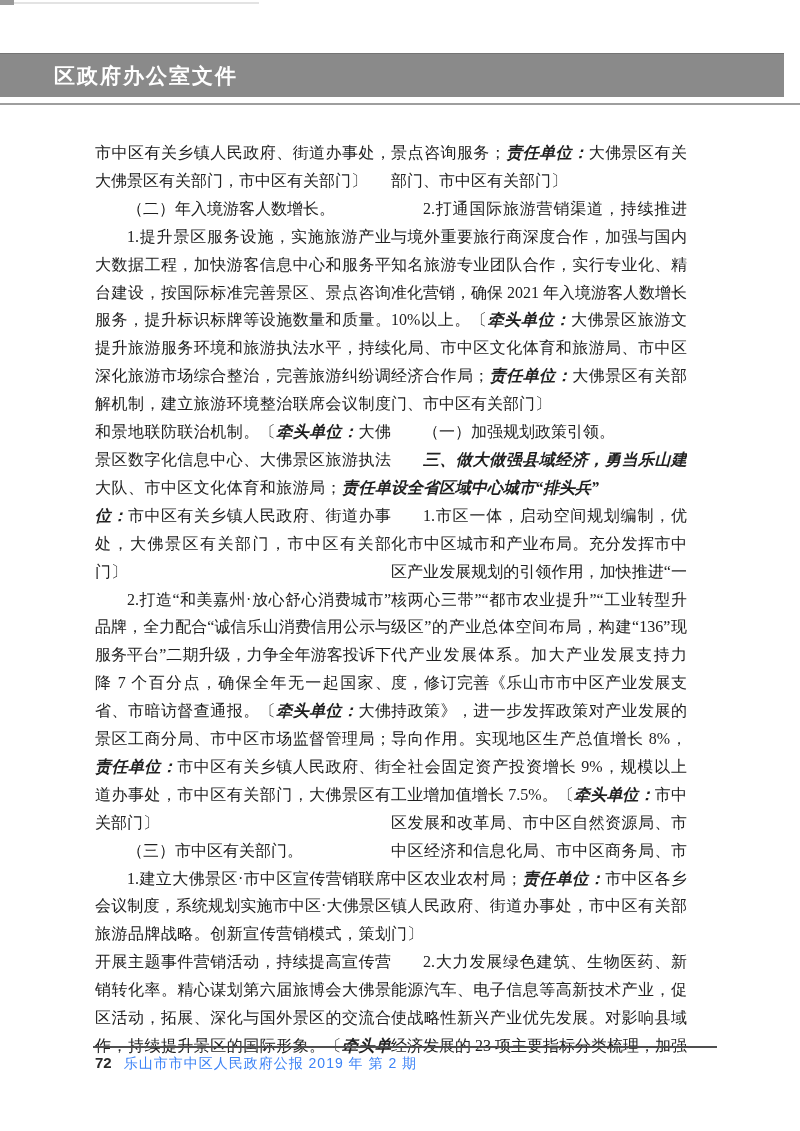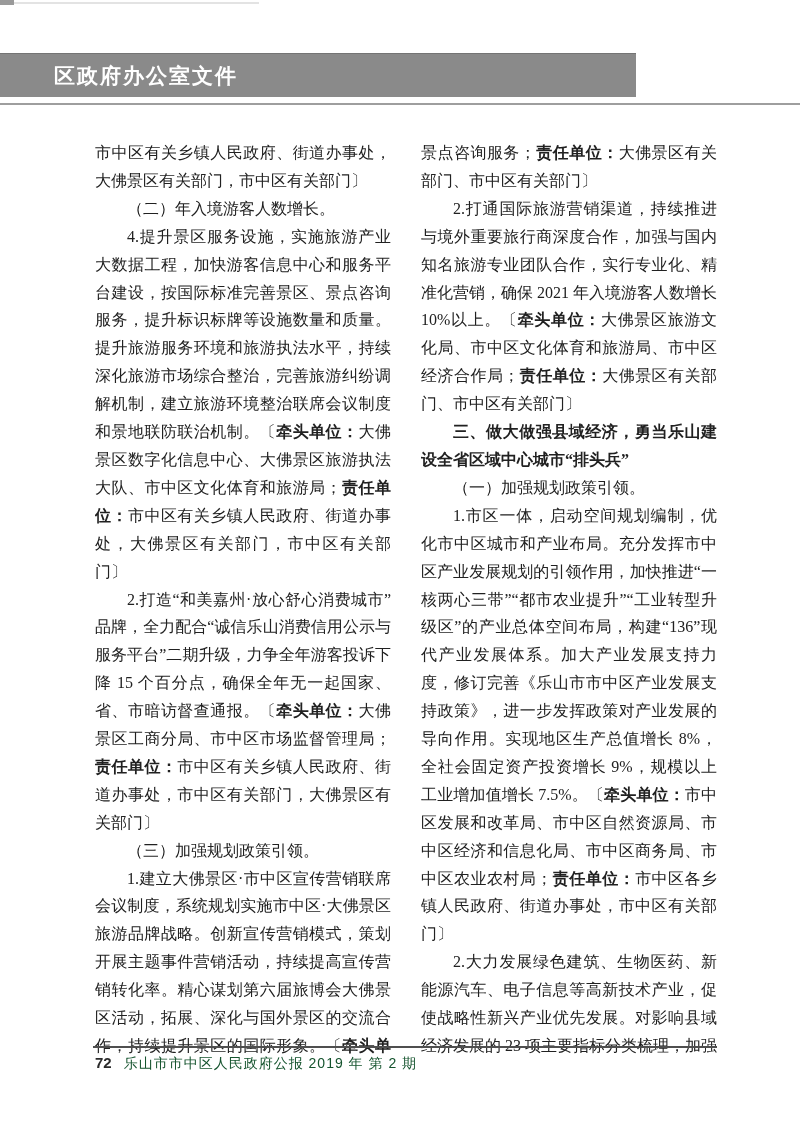--- a/index.html
+++ b/index.html
@@ -10,85 +10,85 @@
     font-family:"Liberation Serif","DejaVu Serif",serif;
     color:#212121;
     overflow:hidden;
   }
   
   .scan-mark{position:absolute;top:0;left:0;width:14px;height:5px;background:#9a9a9a;}
   .scan-line{position:absolute;top:2px;left:14px;width:245px;height:2px;background:#e3e3e3;}
 
   
   .banner{
-    position:absolute;top:53px;left:0;width:636px;height:44px;
+    position:absolute;top:53px;left:0;width:784px;height:44px;
     background:#8a8a8a;border-top:1px solid #747474;box-sizing:border-box;
     display:flex;align-items:center;
   }
   .banner-title{
     margin-left:54px;
     font-family:"Liberation Sans","DejaVu Sans",sans-serif;
     font-weight:bold;font-size:21px;color:#ffffff;letter-spacing:2px;
   }
   .header-divider{
     position:absolute;top:103px;left:0;width:800px;height:2px;background:#9e9e9e;
   }
 
   
   .content{
     position:absolute;top:139px;left:95px;width:622px;height:925px;
-    display:flex;gap:30px;overflow:hidden;
+    display:flex;overflow:hidden;
   }
   .col{width:296px;height:100%;overflow:hidden;}
   .para{
     font-size:16px;line-height:27.9px;
     text-align:justify;margin:0;
     color:#212121;
   }
   .para.indent{text-indent:2em;}
-  .para .bold{font-weight:bold;}
+  .para .bold{font-weight:bold;font-style:italic;}
   .para.heading{font-weight:bold;}
 
   
   .footer-divider{
     position:absolute;top:1046px;left:93px;width:624px;height:2px;background:#4f4f4f;
   }
   .footer{
     position:absolute;top:1054px;left:95px;width:622px;
     display:flex;align-items:baseline;
     font-family:"Liberation Sans","DejaVu Sans",sans-serif;
   }
   .page-number{font-weight:bold;font-size:15px;color:#2b2b2b;}
-  .footer-text{margin-left:12px;font-size:14px;color:#14532d;letter-spacing:1px;}
+  .footer-text{margin-left:12px;font-size:14px;color:#3b82f6;letter-spacing:1px;}
 </style>
 </head>
 <body>
 
 <div class="scan-mark"></div>
 <div class="scan-line"></div>
 
 <div class="banner">
   <div class="banner-title">区政府办公室文件</div>
 </div>
 <div class="header-divider"></div>
 
 <div class="content">
   <div class="col">
       <div class="para body"><span>市中区有关乡镇人民政府、街道办事处，大佛景区有关部门，市中区有关部门〕</span></div>
       <div class="para sub indent"><span>（二）年入境游客人数增长。</span></div>
-      <div class="para body indent"><span>4.提升景区服务设施，实施旅游产业大数据工程，加快游客信息中心和服务平台建设，按国际标准完善景区、景点咨询服务，提升标识标牌等设施数量和质量。提升旅游服务环境和旅游执法水平，持续深化旅游市场综合整治，完善旅游纠纷调解机制，建立旅游环境整治联席会议制度和景地联防联治机制。〔</span><span class="bold">牵头单位：</span><span>大佛景区数字化信息中心、大佛景区旅游执法大队、市中区文化体育和旅游局；</span><span class="bold">责任单位：</span><span>市中区有关乡镇人民政府、街道办事处，大佛景区有关部门，市中区有关部门〕</span></div>
-      <div class="para body indent"><span>2.打造“和美嘉州·放心舒心消费城市”品牌，全力配合“诚信乐山消费信用公示与服务平台”二期升级，力争全年游客投诉下降 15 个百分点，确保全年无一起国家、省、市暗访督查通报。〔</span><span class="bold">牵头单位：</span><span>大佛景区工商分局、市中区市场监督管理局；</span><span class="bold">责任单位：</span><span>市中区有关乡镇人民政府、街道办事处，市中区有关部门，大佛景区有关部门〕</span></div>
-      <div class="para sub indent"><span>（三）加强规划政策引领。</span></div>
+      <div class="para body indent"><span>1.提升景区服务设施，实施旅游产业大数据工程，加快游客信息中心和服务平台建设，按国际标准完善景区、景点咨询服务，提升标识标牌等设施数量和质量。提升旅游服务环境和旅游执法水平，持续深化旅游市场综合整治，完善旅游纠纷调解机制，建立旅游环境整治联席会议制度和景地联防联治机制。〔</span><span class="bold">牵头单位：</span><span>大佛景区数字化信息中心、大佛景区旅游执法大队、市中区文化体育和旅游局；</span><span class="bold">责任单位：</span><span>市中区有关乡镇人民政府、街道办事处，大佛景区有关部门，市中区有关部门〕</span></div>
+      <div class="para body indent"><span>2.打造“和美嘉州·放心舒心消费城市”品牌，全力配合“诚信乐山消费信用公示与服务平台”二期升级，力争全年游客投诉下降 7 个百分点，确保全年无一起国家、省、市暗访督查通报。〔</span><span class="bold">牵头单位：</span><span>大佛景区工商分局、市中区市场监督管理局；</span><span class="bold">责任单位：</span><span>市中区有关乡镇人民政府、街道办事处，市中区有关部门，大佛景区有关部门〕</span></div>
+      <div class="para sub indent"><span>（三）市中区有关部门。</span></div>
       <div class="para body indent"><span>1.建立大佛景区·市中区宣传营销联席会议制度，系统规划实施市中区·大佛景区旅游品牌战略。创新宣传营销模式，策划开展主题事件营销活动，持续提高宣传营销转化率。精心谋划第六届旅博会大佛景区活动，拓展、深化与国外景区的交流合作，持续提升景区的国际形象。〔</span><span class="bold">牵头单位：</span></div>
     </div>
   <div class="col">
       <div class="para body"><span>景点咨询服务；</span><span class="bold">责任单位：</span><span>大佛景区有关部门、市中区有关部门〕</span></div>
       <div class="para body indent"><span>2.打通国际旅游营销渠道，持续推进与境外重要旅行商深度合作，加强与国内知名旅游专业团队合作，实行专业化、精准化营销，确保 2021 年入境游客人数增长 10%以上。〔</span><span class="bold">牵头单位：</span><span>大佛景区旅游文化局、市中区文化体育和旅游局、市中区经济合作局；</span><span class="bold">责任单位：</span><span>大佛景区有关部门、市中区有关部门〕</span></div>
+      <div class="para sub indent"><span>（一）加强规划政策引领。</span></div>
       <div class="para heading indent"><span class="bold">三、做大做强县域经济，勇当乐山建设全省区域中心城市“排头兵”</span></div>
-      <div class="para sub indent"><span>（一）加强规划政策引领。</span></div>
       <div class="para body indent"><span>1.市区一体，启动空间规划编制，优化市中区城市和产业布局。充分发挥市中区产业发展规划的引领作用，加快推进“一核两心三带”“都市农业提升”“工业转型升级区”的产业总体空间布局，构建“136”现代产业发展体系。加大产业发展支持力度，修订完善《乐山市市中区产业发展支持政策》，进一步发挥政策对产业发展的导向作用。实现地区生产总值增长 8%，全社会固定资产投资增长 9%，规模以上工业增加值增长 7.5%。〔</span><span class="bold">牵头单位：</span><span>市中区发展和改革局、市中区自然资源局、市中区经济和信息化局、市中区商务局、市中区农业农村局；</span><span class="bold">责任单位：</span><span>市中区各乡镇人民政府、街道办事处，市中区有关部门〕</span></div>
       <div class="para body indent"><span>2.大力发展绿色建筑、生物医药、新能源汽车、电子信息等高新技术产业，促使战略性新兴产业优先发展。对影响县域经济发展的 23 项主要指标分类梳理，加强</span></div>
     </div>
 </div>
 
 <div class="footer-divider"></div>
 <div class="footer">
   <span class="page-number">72</span>
   <span class="footer-text">乐山市市中区人民政府公报 2019 年  第 2 期</span>
 </div>

